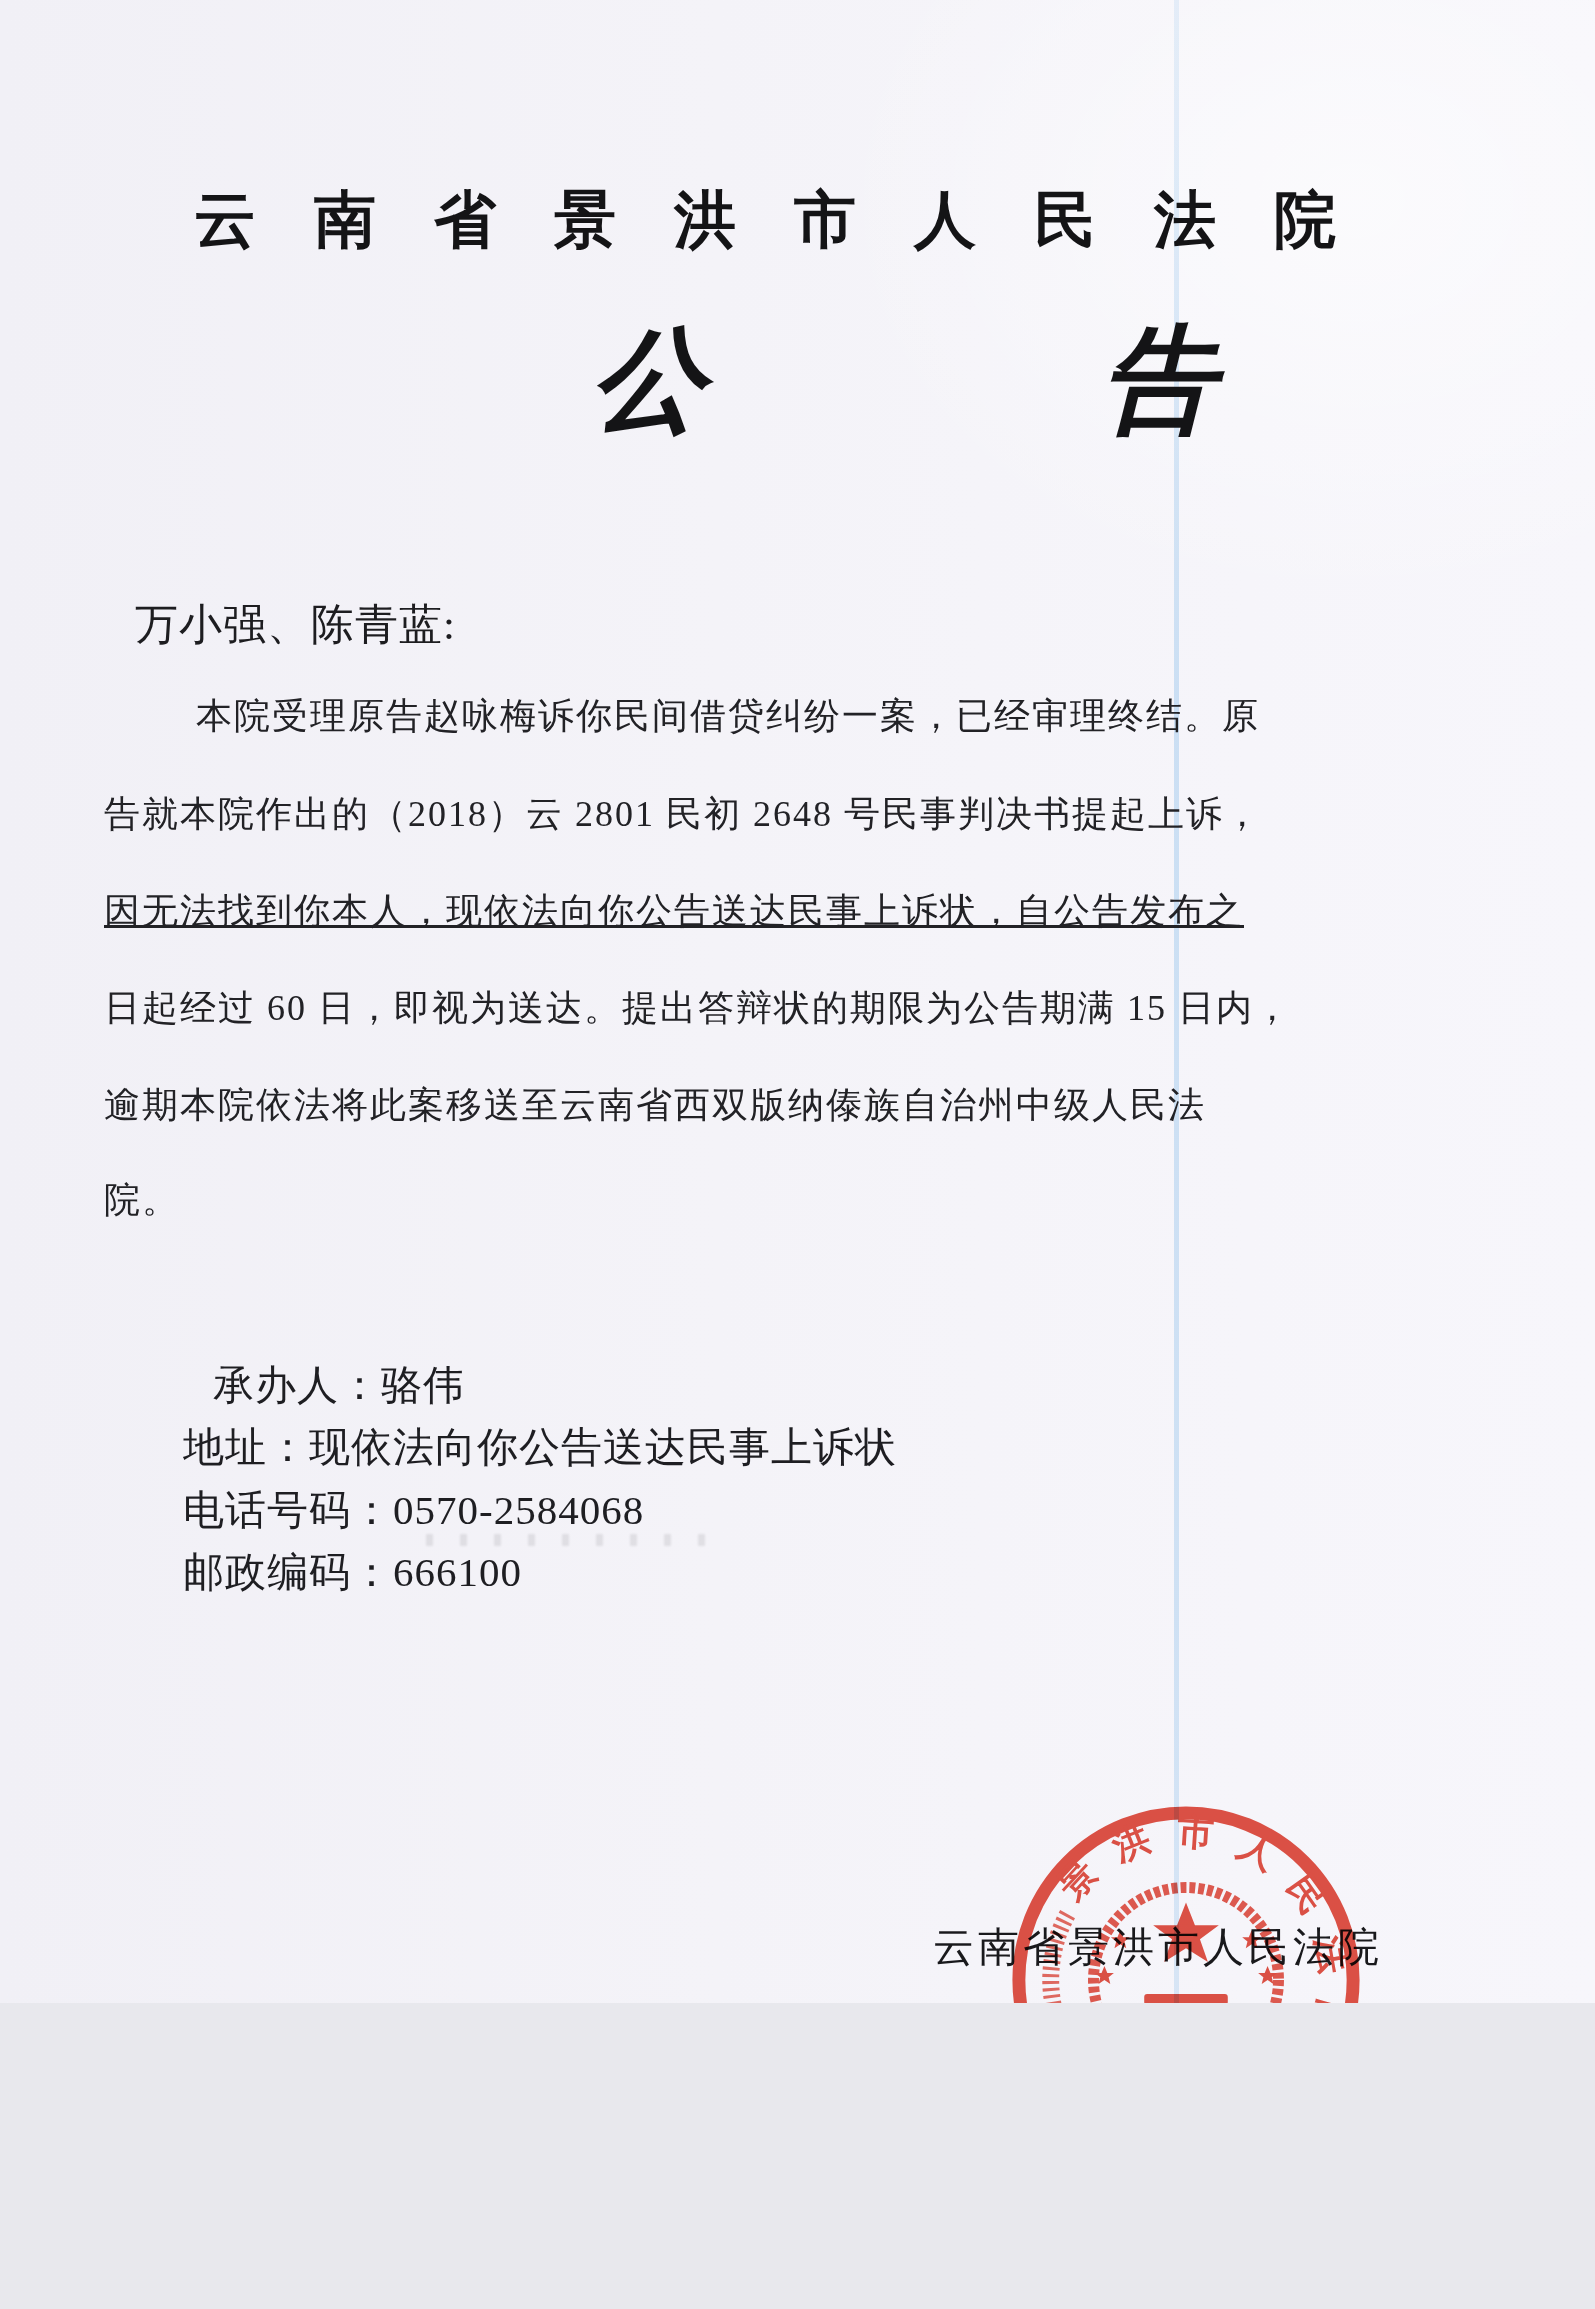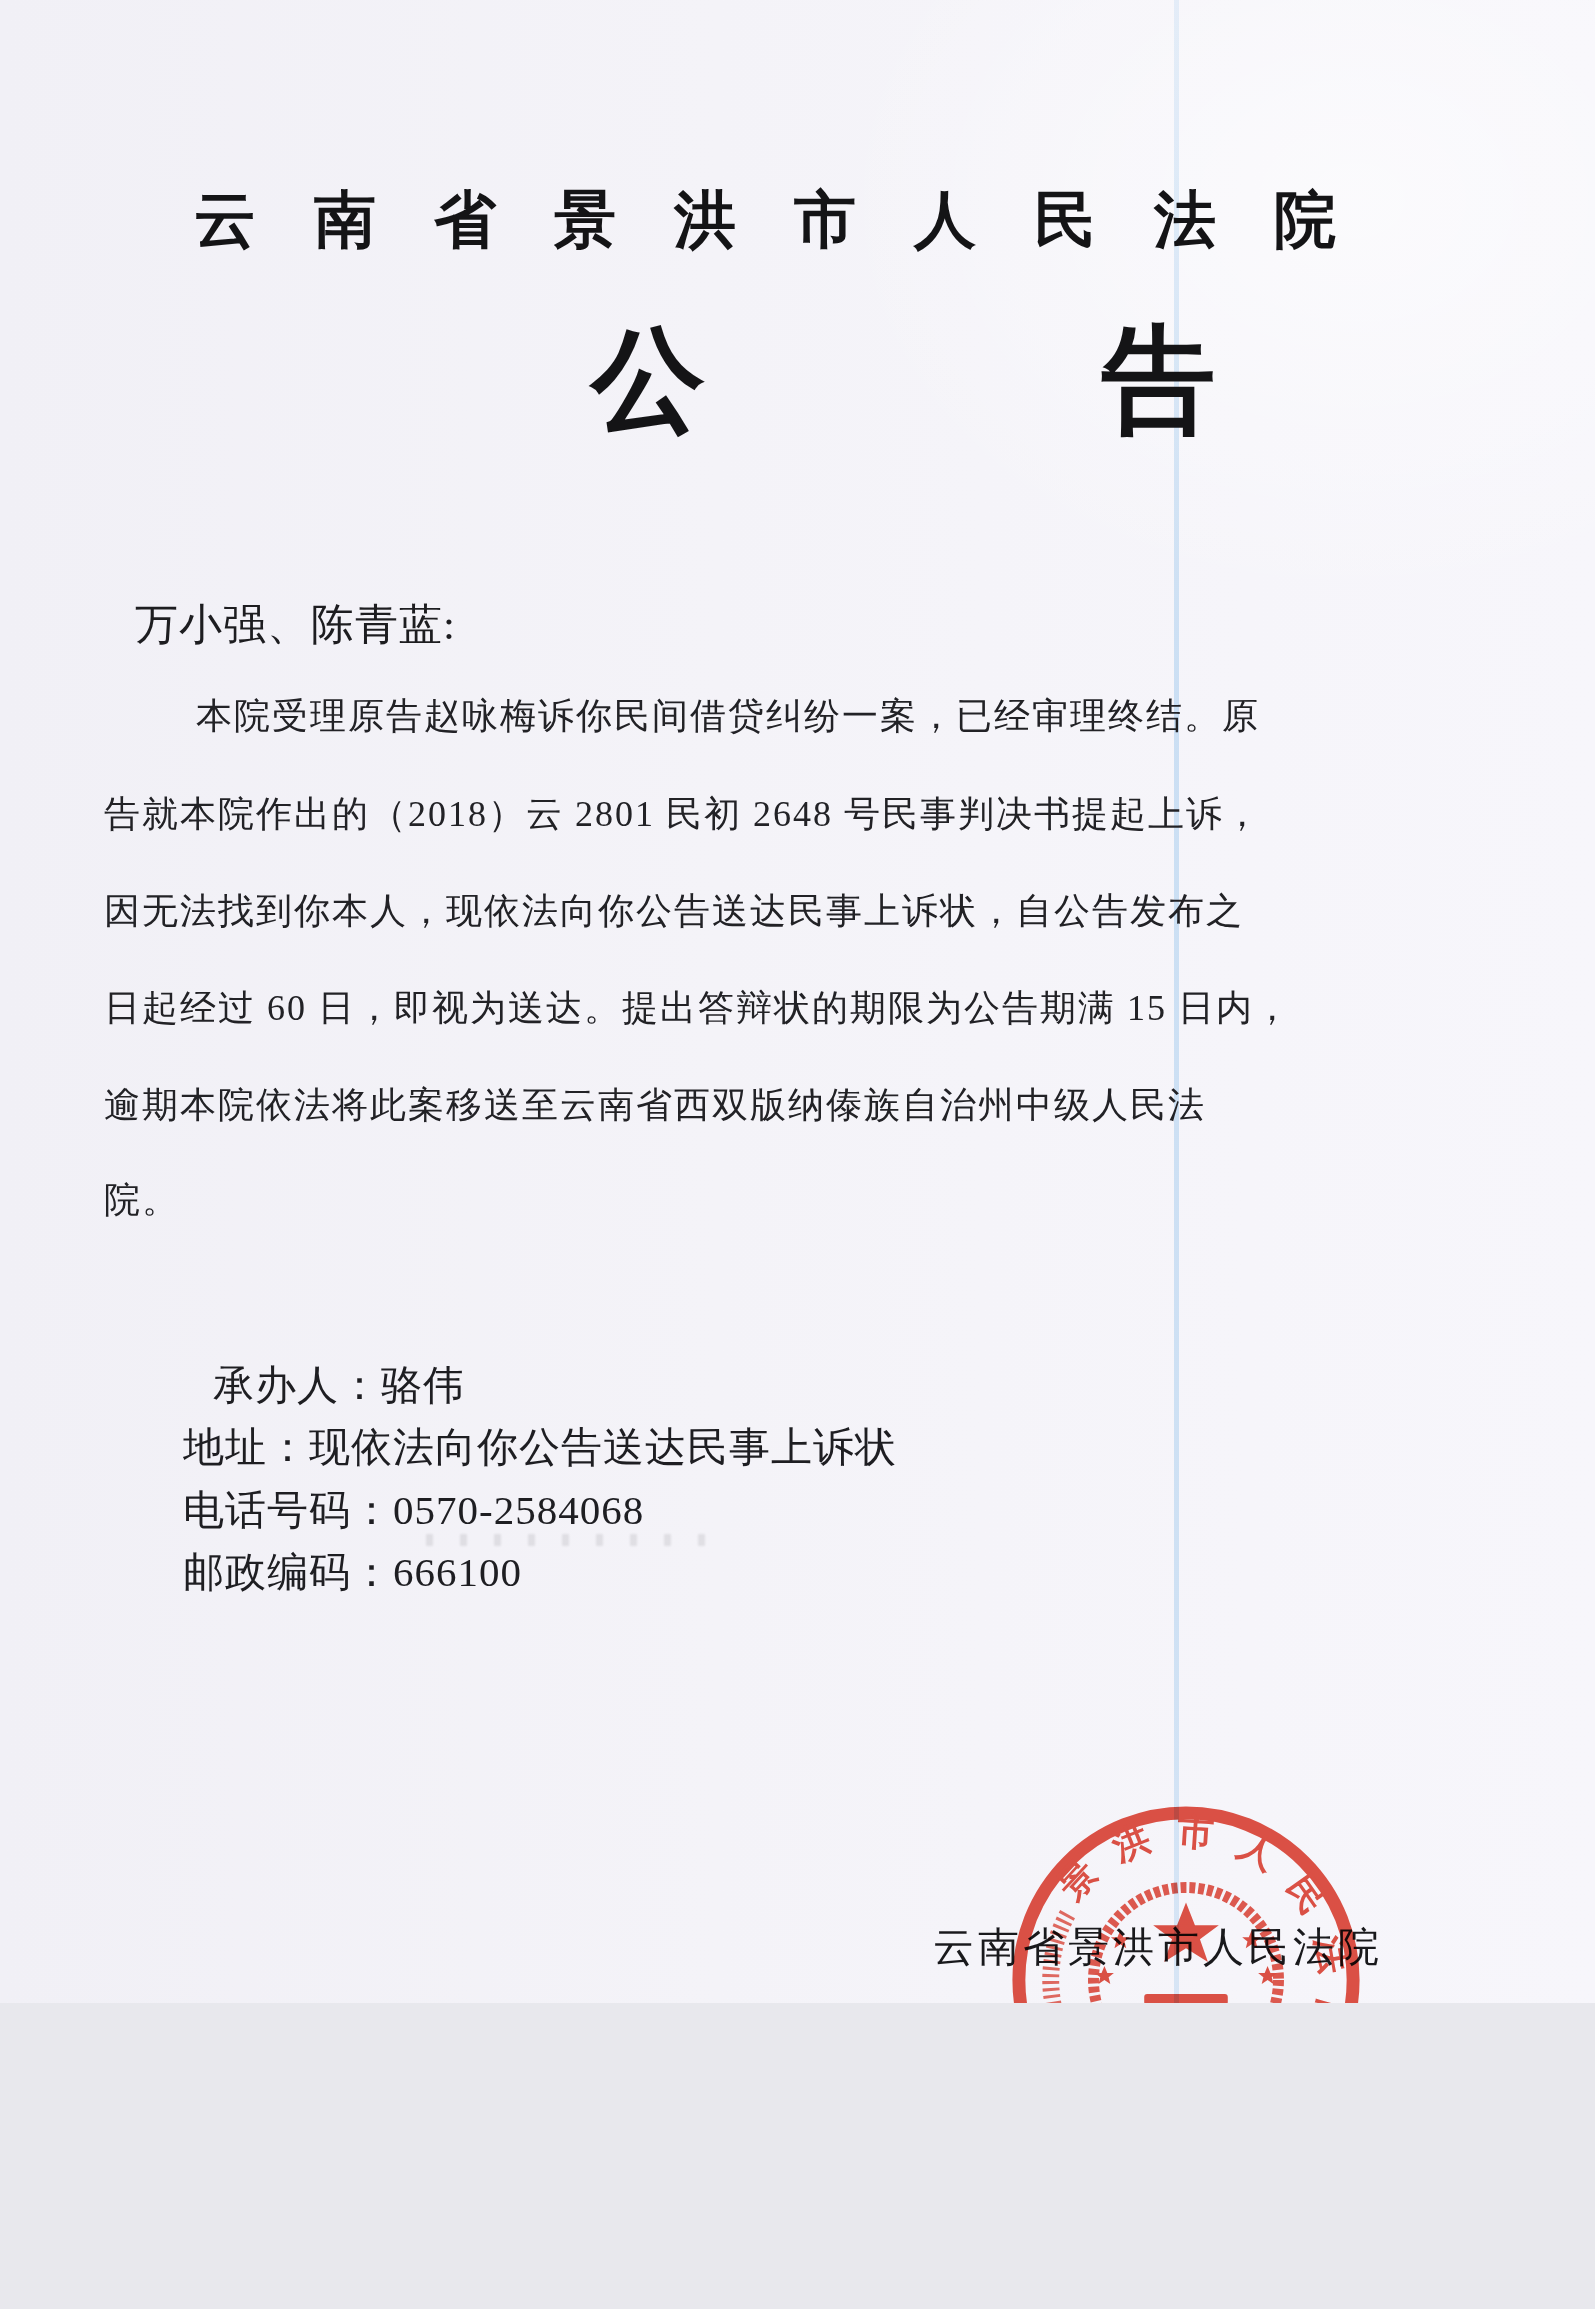--- a/index.html
+++ b/index.html
@@ -19,26 +19,27 @@
     left:194px;top:189px;
     font-size:62px;font-weight:700;
     letter-spacing:58px;
     color:#141416;
   }
   .notice-title{
     left:591px;top:324px;
     font-size:114px;font-weight:700;
     letter-spacing:184px;
     color:#141416;
+    font-style:italic;
   }
   .addressee{left:135px;top:603px;font-size:43px;letter-spacing:1px;}
   .body-line{font-size:36px;letter-spacing:2px;color:#222226;}
   .bl0{left:196px;top:698px;}
   .bl1{left:104px;top:796px;}
-  .bl2{left:104px;top:893px;}
+  .bl2{left:104px;top:893px;text-decoration:underline;}
   .bl3{left:104px;top:990px;text-align:center;}
   .bl4{left:104px;top:1087px;}
   .bl5{left:104px;top:1182px;}
   .contact-line{left:183px;font-size:41px;letter-spacing:1px;color:#1e1e22;}
   .cl0{top:1365px;margin-left:30px;}
   .cl1{top:1427px;}
   .cl2{top:1490px;}
   .cl3{top:1552px;}
   .ghost-smudge{
     left:426px;top:1534px;width:289px;height:12px;

